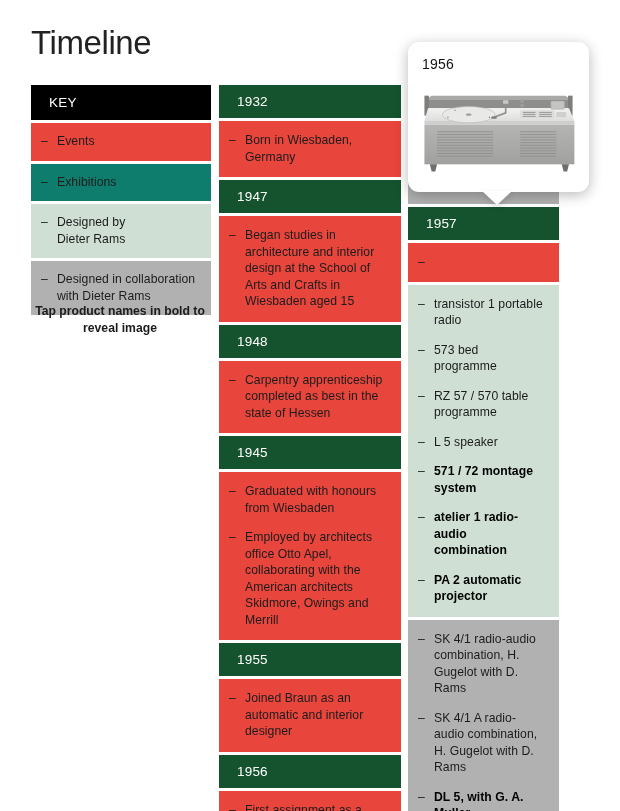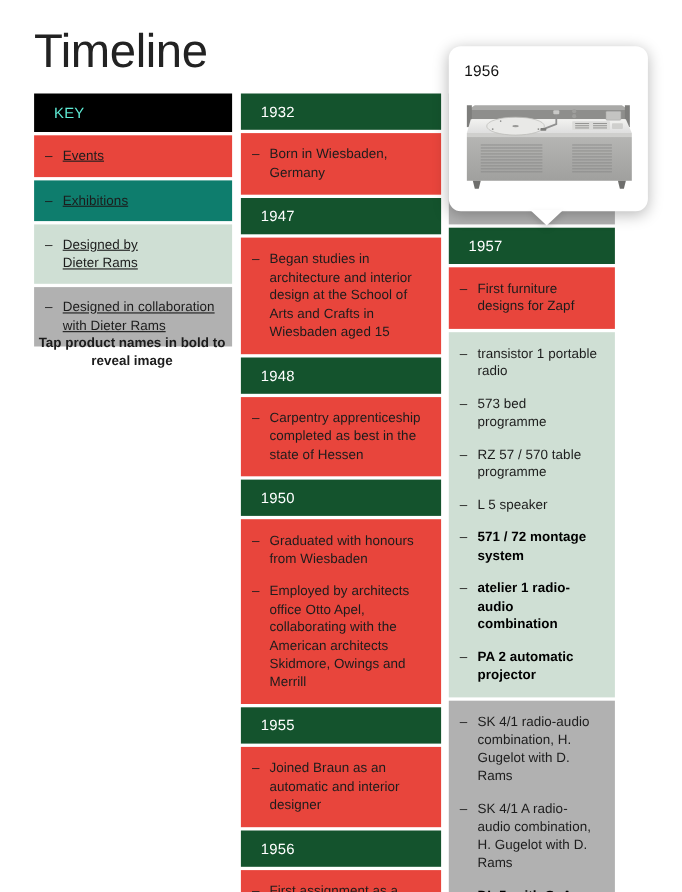--- a/index.html
+++ b/index.html
@@ -15,21 +15,21 @@
     -webkit-font-smoothing: antialiased;
     color: #1a1a1a;
     overflow: hidden;
   }
 
   
   .page-title {
     position: absolute;
     left: 31px;
     top: 26px;
-    font-size: 43px;
+    font-size: 33px;
     font-weight: 400;
     letter-spacing: -0.4px;
     color: #222222;
     line-height: 1;
   }
 
   
   .col {
     position: absolute;
     box-sizing: border-box;
@@ -48,21 +48,21 @@
   .blk-year {
     background: #14532d;
     color: #ffffff;
     padding: 9px 0 9px 18px;
     font-size: 13.5px;
     font-weight: 500;
     letter-spacing: 0.2px;
   }
   .blk-head {
     background: #000000;
-    color: #5eead4;
+    color: #ffffff;
     padding: 10px 0 10px 18px;
     font-size: 13.5px;
     font-weight: 500;
     letter-spacing: 0.3px;
   }
 
   .blk-red   { background: #E8453C; }
   .blk-teal  { background: #0E7D6D; }
   .blk-mint  { background: #CFDFD4; }
   .blk-gray  { background: #B1B1B1; }
@@ -94,21 +94,21 @@
     letter-spacing: 0.05px;
   }
   .row-text.bold { font-weight: 700; color: #000000; }
 
   
   .key-row {
     display: flex;
     align-items: flex-start;
     padding: 10px 8px 11px 10px;
   }
-  .key-row .row-text { line-height: 16.5px; text-decoration: underline; }
+  .key-row .row-text { line-height: 16.5px; }
 
   
   .popup {
     position: absolute;
     left: 408px;
     top: 42px;
     width: 181px;
     background: #ffffff;
     border-radius: 11px;
     box-shadow: 0 3px 14px rgba(0,0,0,0.28);
@@ -217,21 +217,21 @@
     </div>
     <div class="blk blk-year">1948</div>
     <div class="blk blk-red">
       <div class="blk-body">
         <div class="row">
           <span class="dash">–</span>
           <span class="row-text">Carpentry apprenticeship completed as best in the state of Hessen</span>
         </div>
       </div>
     </div>
-    <div class="blk blk-year">1950</div>
+    <div class="blk blk-year">1945</div>
     <div class="blk blk-red">
       <div class="blk-body">
         <div class="row">
           <span class="dash">–</span>
           <span class="row-text">Graduated with honours from Wiesbaden</span>
         </div>
         <div class="row">
           <span class="dash">–</span>
           <span class="row-text">Employed by architects office Otto Apel, collaborating with the American architects Skidmore, Owings and Merrill</span>
         </div>
@@ -268,21 +268,20 @@
           <span class="dash">–</span>
           <span class="row-text bold">SK 4 radio-audio combination, Hans Gugelot with D. Rams</span>
         </div>
       </div>
     </div>
     <div class="blk blk-year">1957</div>
     <div class="blk blk-red">
       <div class="blk-body">
         <div class="row">
           <span class="dash">–</span>
-          <span class="row-text">First furniture designs for Zapf</span>
         </div>
       </div>
     </div>
     <div class="blk blk-mint">
       <div class="blk-body">
         <div class="row">
           <span class="dash">–</span>
           <span class="row-text">transistor 1 portable radio</span>
         </div>
         <div class="row">

